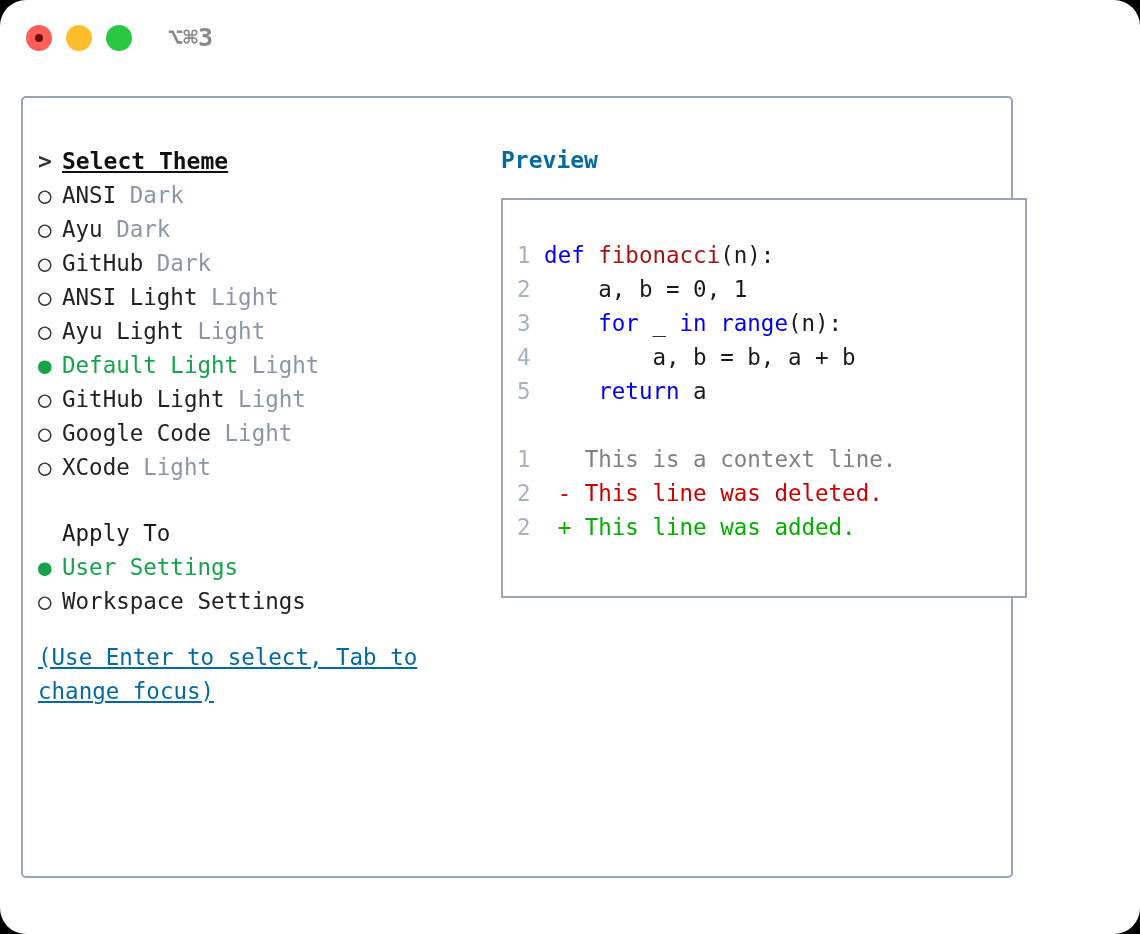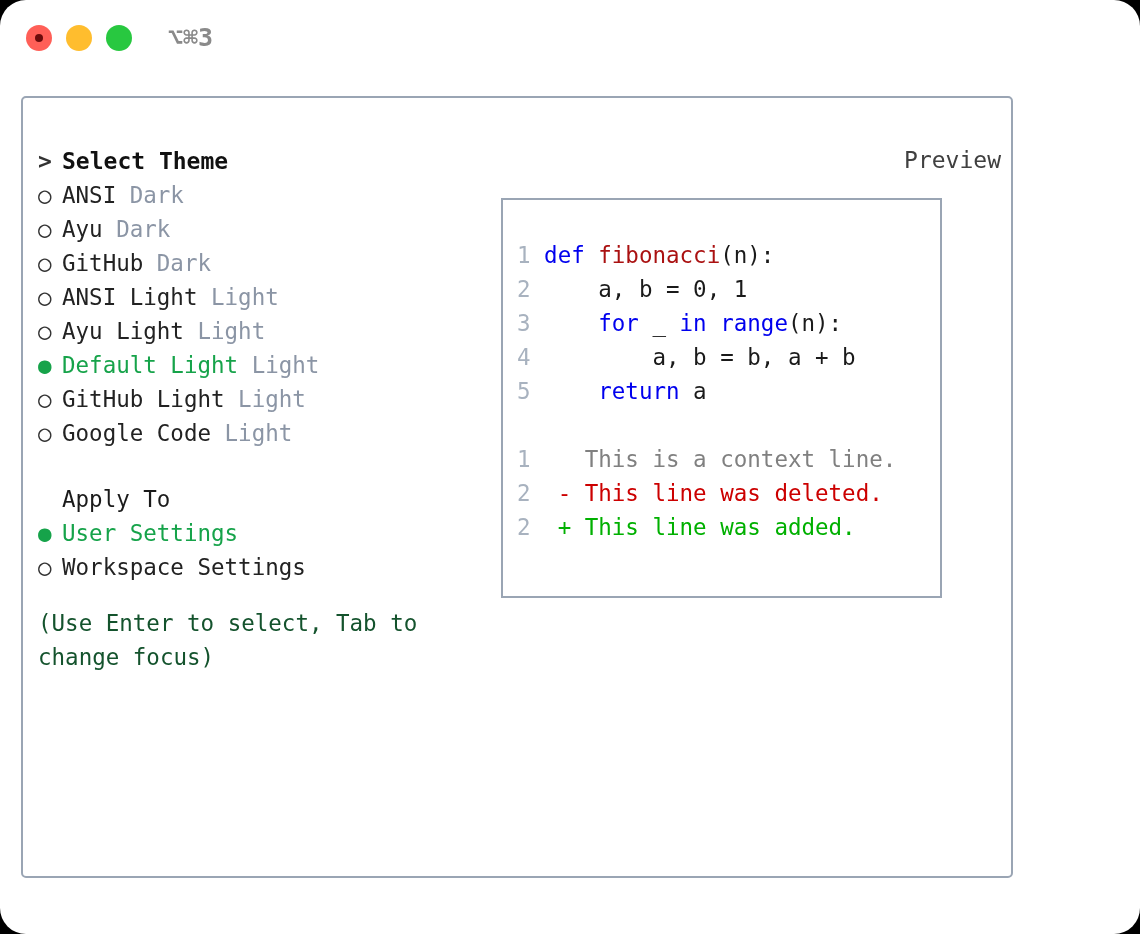--- a/index.html
+++ b/index.html
@@ -102,20 +102,21 @@
     display: inline-block;
     width: 13px;
     color: #333333;
   }
   .gap { display: inline-block; width: 11px; }
 
   .header-line {
     font-weight: bold;
     color: #111111;
     font-size: 23px;
+    text-decoration: underline;
   }
 
   .cat {
     color: #8b95a5;
   }
 
   .row.selected .label,
   .row.selected .marker {
     color: #16a34a;
   }
@@ -126,42 +127,42 @@
   .section-title {
     color: #1a1a1a;
   }
 
   .spacer-sm { height: 22px; }
   .spacer-md { height: 32px; }
 
   .hint {
     font-size: 22.5px;
     line-height: 34px;
-    color: #14532d;
-    white-space: pre;
+    color: #0369a1;
+    white-space: pre;
+    text-decoration: underline;
   }
 
   
   .right-col {
     position: absolute;
     left: 478px;
     top: 46px;
     width: 500px;
   }
   .preview-title {
     font-size: 23px;
-    font-weight: normal;
-    color: #404040;
+    font-weight: bold;
+    color: #0369a1;
     line-height: 32px;
     white-space: pre;
-    text-align: right;
   }
   .preview-box {
     margin-top: 22px;
-    width: 441px;
+    width: 526px;
     height: 400px;
     border: 2px solid #9aa5b4;
     box-sizing: border-box;
     background: #ffffff;
     position: relative;
   }
   .code {
     position: absolute;
     left: 14px;
     top: 38px;
@@ -202,20 +203,21 @@
 
       <div id="theme-items">
           <div class="line row"><span class="marker">○</span><span class="gap"></span><span class="label">ANSI</span><span> </span><span class="cat">Dark</span></div>
           <div class="line row"><span class="marker">○</span><span class="gap"></span><span class="label">Ayu</span><span> </span><span class="cat">Dark</span></div>
           <div class="line row"><span class="marker">○</span><span class="gap"></span><span class="label">GitHub</span><span> </span><span class="cat">Dark</span></div>
           <div class="line row"><span class="marker">○</span><span class="gap"></span><span class="label">ANSI Light</span><span> </span><span class="cat">Light</span></div>
           <div class="line row"><span class="marker">○</span><span class="gap"></span><span class="label">Ayu Light</span><span> </span><span class="cat">Light</span></div>
           <div class="line row selected"><span class="marker marker-dot">●</span><span class="gap"></span><span class="label">Default Light</span><span> </span><span class="cat">Light</span></div>
           <div class="line row"><span class="marker">○</span><span class="gap"></span><span class="label">GitHub Light</span><span> </span><span class="cat">Light</span></div>
           <div class="line row"><span class="marker">○</span><span class="gap"></span><span class="label">Google Code</span><span> </span><span class="cat">Light</span></div>
+          <div class="line row"><span class="marker">○</span><span class="gap"></span><span class="label">XCode</span><span> </span><span class="cat">Light</span></div>
         </div>
 
       <div class="spacer-md"></div>
 
       <div class="line section-title"><span class="marker"> </span><span class="gap"></span><span>Apply To</span></div>
 
       <div id="apply-items">
           <div class="line row selected"><span class="marker marker-dot">●</span><span class="gap"></span><span class="label">User Settings</span></div>
           <div class="line row"><span class="marker">○</span><span class="gap"></span><span class="label">Workspace Settings</span></div>
         </div>

